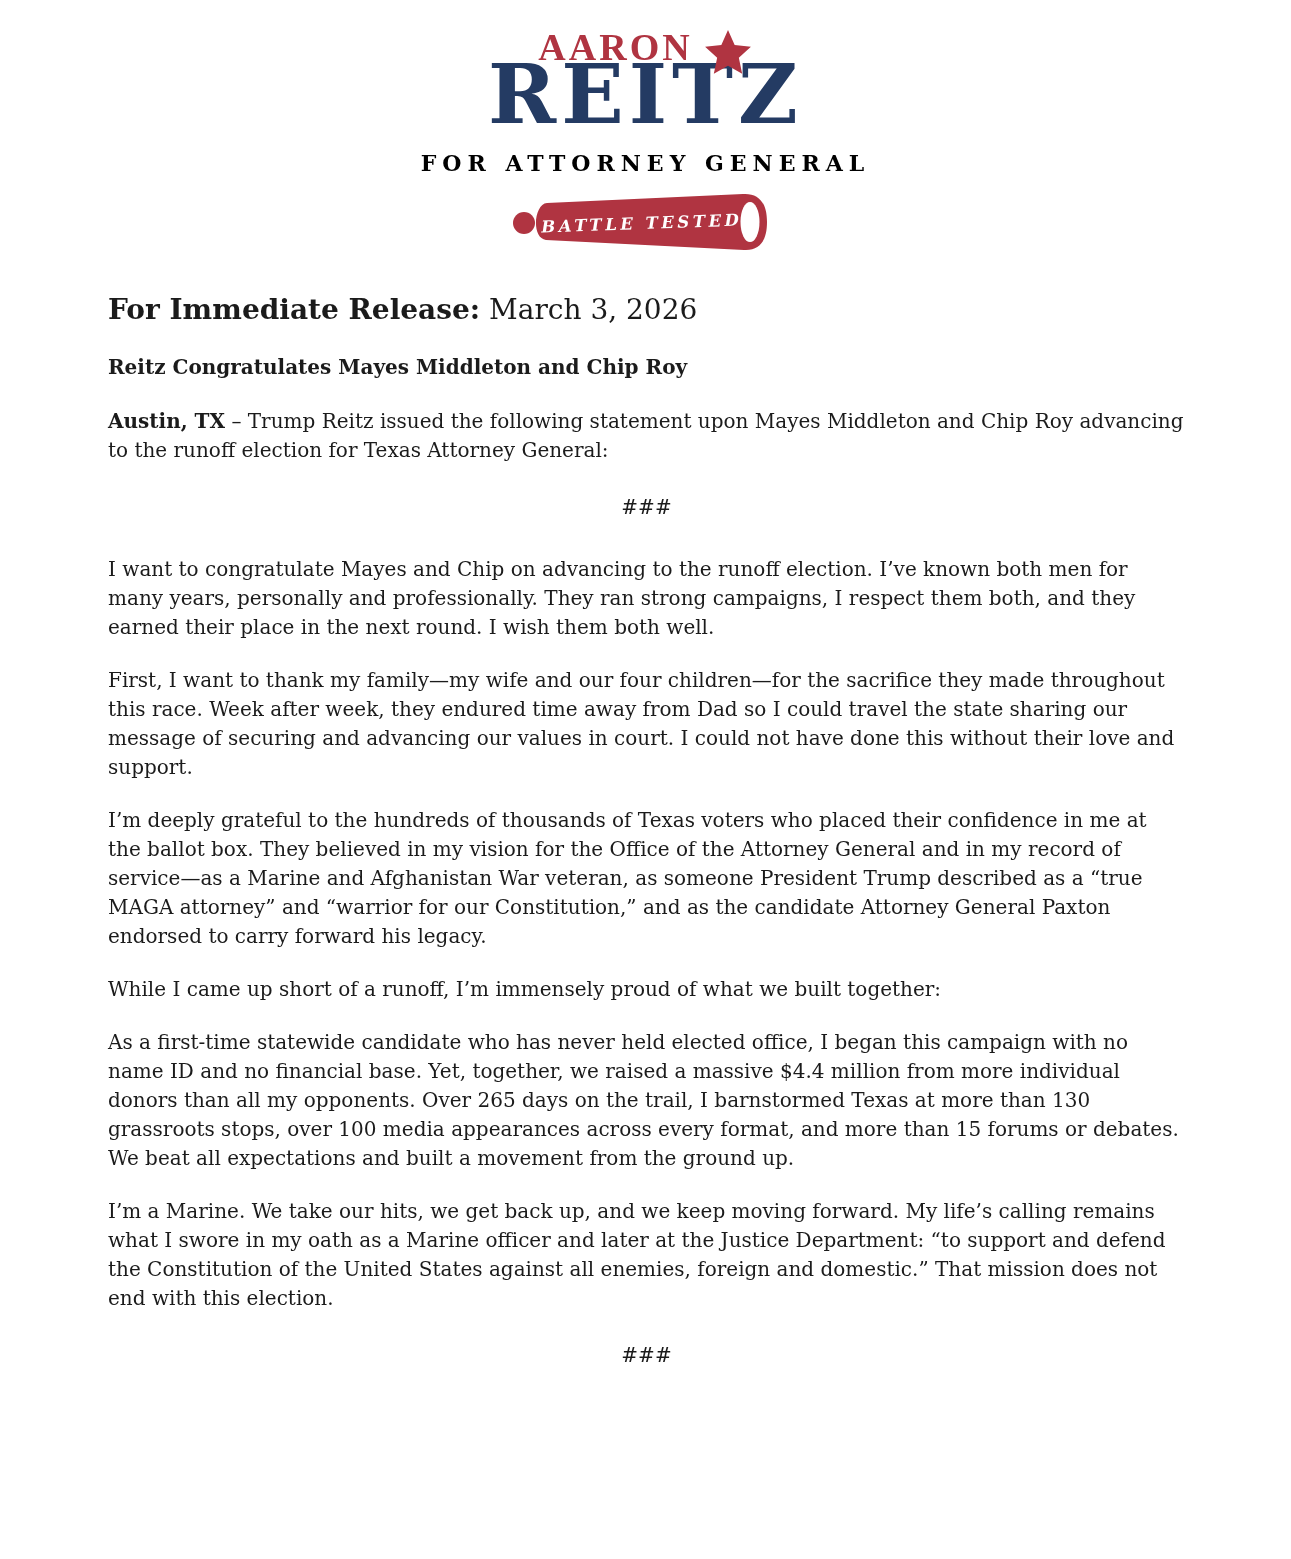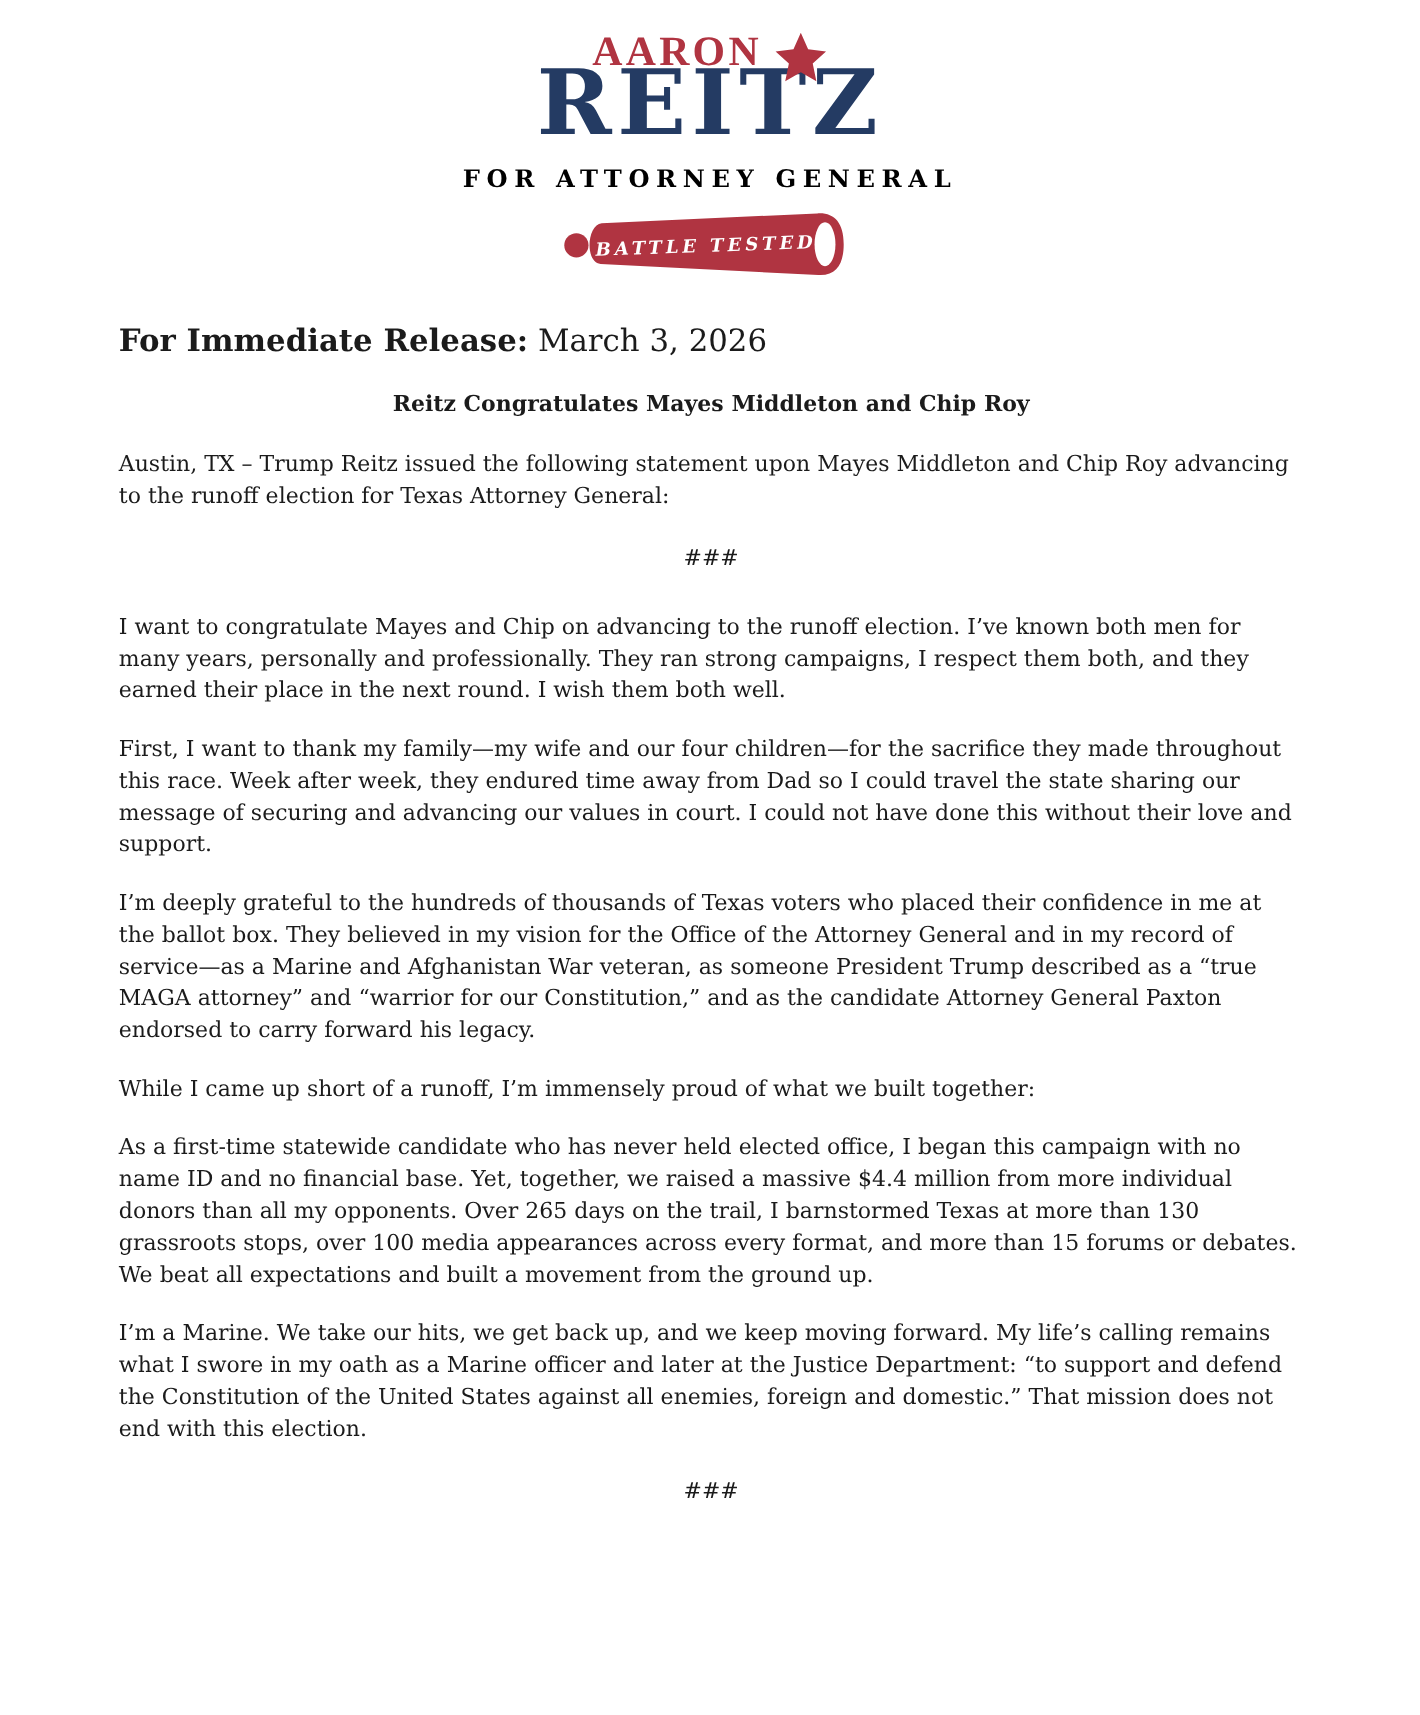--- a/index.html
+++ b/index.html
@@ -52,25 +52,25 @@
   .content {
     width:1077px;
     margin-left:108px;
     margin-top:38px;
   }
   .release-line { margin:0; font-size:28px; line-height:30px; }
   .release-line strong { font-weight:bold; }
   .email { color:#0b0bdd; text-decoration:underline; }
   .headline {
     font-size:20px; line-height:32px;
-    font-weight:bold; text-align:center;
+    font-weight:bold; text-align:left;
     margin:26px 0 0;
   }
   .para { font-size:20px; line-height:29px; margin:24px 0 0; }
-  .para strong { font-weight:normal; }
+  .para strong { font-weight:bold; }
   .divider {
     text-align:center; font-size:20px;
     margin:30px 0 36px;
   }
   .divider.closing { margin:30px 0 0; }
 </style>
 </head>
 <body>
 
 <div class="page">

